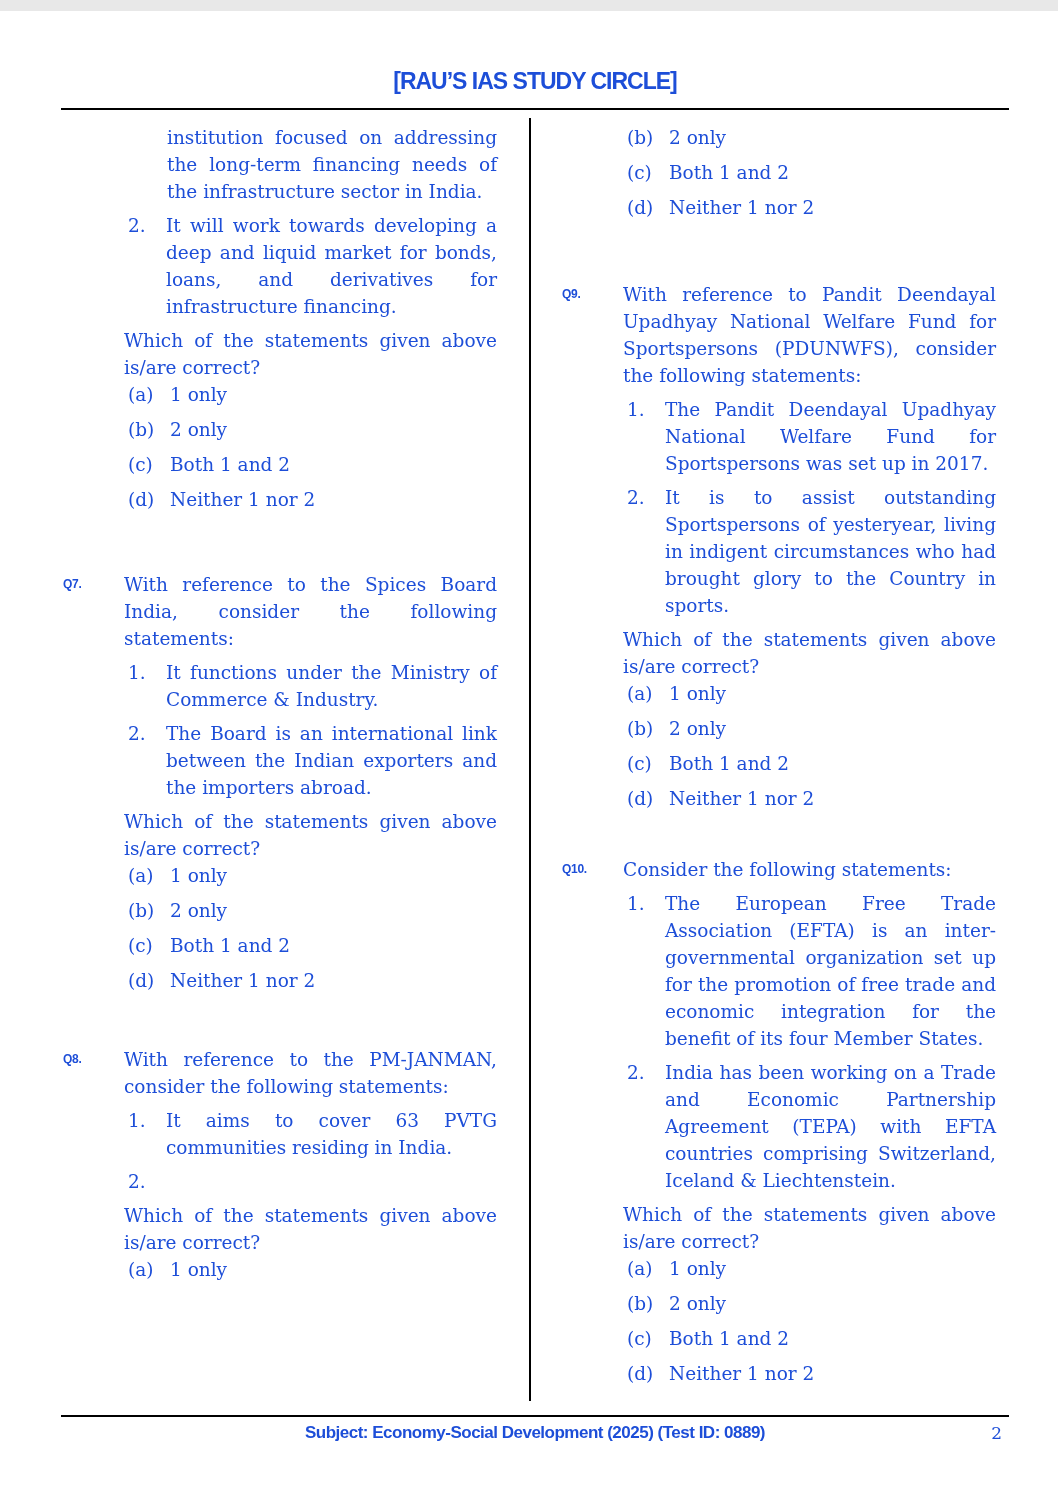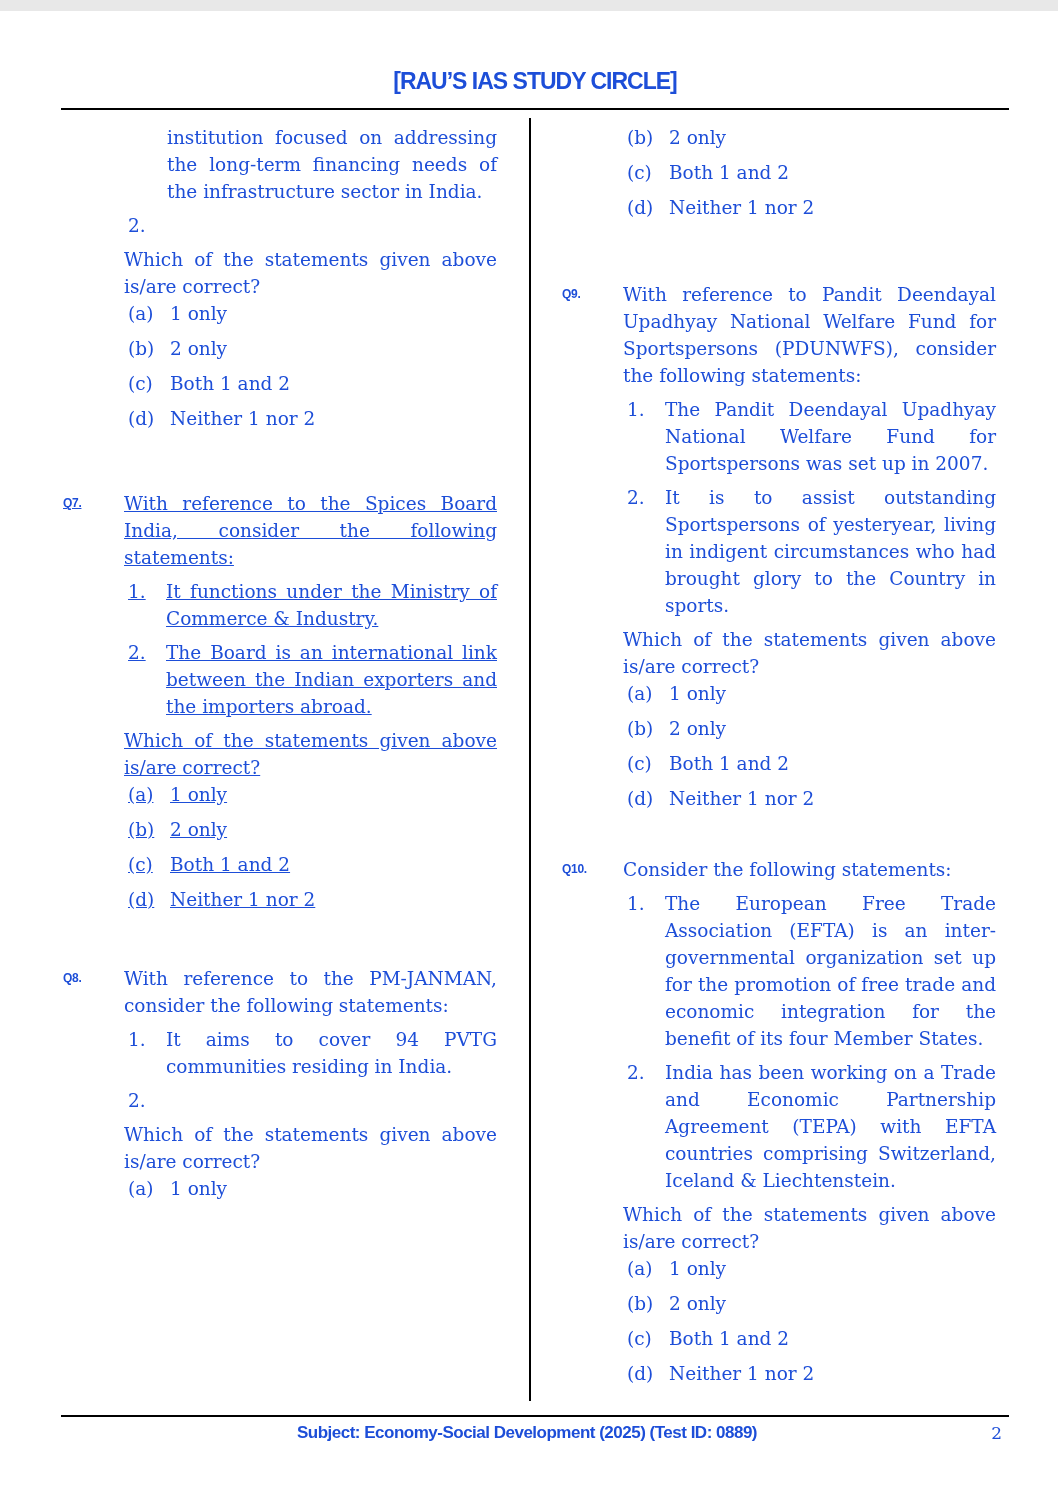--- a/index.html
+++ b/index.html
@@ -13,21 +13,21 @@
   .header-title {
     position:absolute; top:57px; left:61px; width:948px; text-align:center;
     font-family:"Liberation Sans", sans-serif; font-weight:bold;
     font-size:23px; letter-spacing:-1px;
   }
   .rule { position:absolute; left:61px; width:948px; height:0; border-top:2px solid #000; }
   .rule-header { top:97px; }
   .rule-footer { top:1404px; }
   .col-divider { position:absolute; left:529px; top:107px; height:1283px; width:2px; background:#000; }
   .footer-subject {
-    position:absolute; top:1412px; left:53px; width:948px; text-align:center;
+    position:absolute; top:1412px; left:61px; width:948px; text-align:center;
     font-family:"Liberation Sans", sans-serif; font-weight:bold;
     font-size:17px; letter-spacing:-0.5px;
   }
   .footer-page {
     position:absolute; top:1412px; right:56px;
     font-family:"DejaVu Serif", serif; font-size:17px;
   }
   
   .col { position:absolute; top:113px; width:434px; }
   .col-left  { left:63px; }
@@ -42,21 +42,21 @@
   .jtext { margin:0; text-align:justify; line-height:27px; }
   .cont-para { margin-left:43px; }
   .stmt { display:flex; margin-left:4px; margin-top:7px; }
   .stmt-num { flex:0 0 38px; line-height:27px; }
   .stmt-text { flex:1; min-width:0; text-align:justify; line-height:27px; }
   .prompt { margin-top:7px; }
   .opt { display:flex; margin-left:4px; margin-top:8px; }
   .opt:first-child { margin-top:0; }
   .opt-label { flex:0 0 42px; line-height:27px; }
   .opt-text { flex:1; line-height:27px; }
-  .gap-58 { margin-top:58px;text-decoration:underline; }
+  .gap-58 { margin-top:58px; }
   .gap-52 { margin-top:52px;justify-content:flex-end; }
   .gap-60 { margin-top:60px; }
   .gap-44 { margin-top:44px; }
 </style>
 </head>
 <body>
 
 <div class="page">
 
   <div class="header-title">[RAU’S IAS STUDY CIRCLE]</div>
@@ -64,20 +64,21 @@
   <div class="col-divider"></div>
 
   <div class="col col-left">
 
     <div class="q-row">
       <div class="q-label"></div>
       <div class="q-body">
         <p class="jtext cont-para">institution focused on addressing the long-term financing needs of the infrastructure sector in India.</p>
         <div class="stmt">
           <span class="stmt-num">2.</span>
+          <span class="stmt-text">It will work towards developing a deep and liquid market for bonds, loans, and derivatives for infrastructure financing.</span>
         </div>
         <p class="jtext prompt">Which of the statements given above is/are correct?</p>
         <div>
           <div class="opt">
             <span class="opt-label">(a)</span>
             <span class="opt-text">1 only</span>
           </div>
           <div class="opt">
             <span class="opt-label">(b)</span>
             <span class="opt-text">2 only</span>
@@ -127,21 +128,21 @@
         </div>
       </div>
     </div>
 
     <div class="q-row gap-52">
       <div class="q-label">Q8.</div>
       <div class="q-body">
         <p class="jtext">With reference to the PM-JANMAN, consider the following statements:</p>
         <div class="stmt">
           <span class="stmt-num">1.</span>
-          <span class="stmt-text">It aims to cover 94 PVTG communities residing in India.</span>
+          <span class="stmt-text">It aims to cover 63 PVTG communities residing in India.</span>
         </div>
         <div class="stmt">
           <span class="stmt-num">2.</span>
         </div>
         <p class="jtext prompt">Which of the statements given above is/are correct?</p>
         <div>
           <div class="opt">
             <span class="opt-label">(a)</span>
             <span class="opt-text">1 only</span>
           </div>
@@ -172,21 +173,21 @@
         </div>
       </div>
     </div>
 
     <div class="q-row gap-60">
       <div class="q-label">Q9.</div>
       <div class="q-body">
         <p class="jtext">With reference to Pandit Deendayal Upadhyay National Welfare Fund for Sportspersons (PDUNWFS), consider the following statements:</p>
         <div class="stmt">
           <span class="stmt-num">1.</span>
-          <span class="stmt-text">The Pandit Deendayal Upadhyay National Welfare Fund for Sportspersons was set up in 2007.</span>
+          <span class="stmt-text">The Pandit Deendayal Upadhyay National Welfare Fund for Sportspersons was set up in 2017.</span>
         </div>
         <div class="stmt">
           <span class="stmt-num">2.</span>
           <span class="stmt-text">It is to assist outstanding Sportspersons of yesteryear, living in indigent circumstances who had brought glory to the Country in sports.</span>
         </div>
         <p class="jtext prompt">Which of the statements given above is/are correct?</p>
         <div>
           <div class="opt">
             <span class="opt-label">(a)</span>
             <span class="opt-text">1 only</span>

